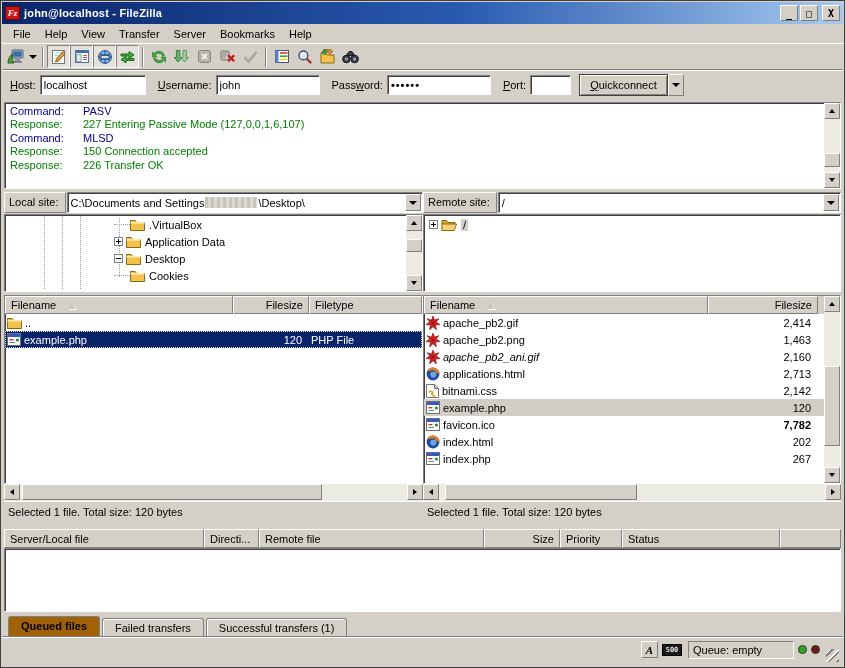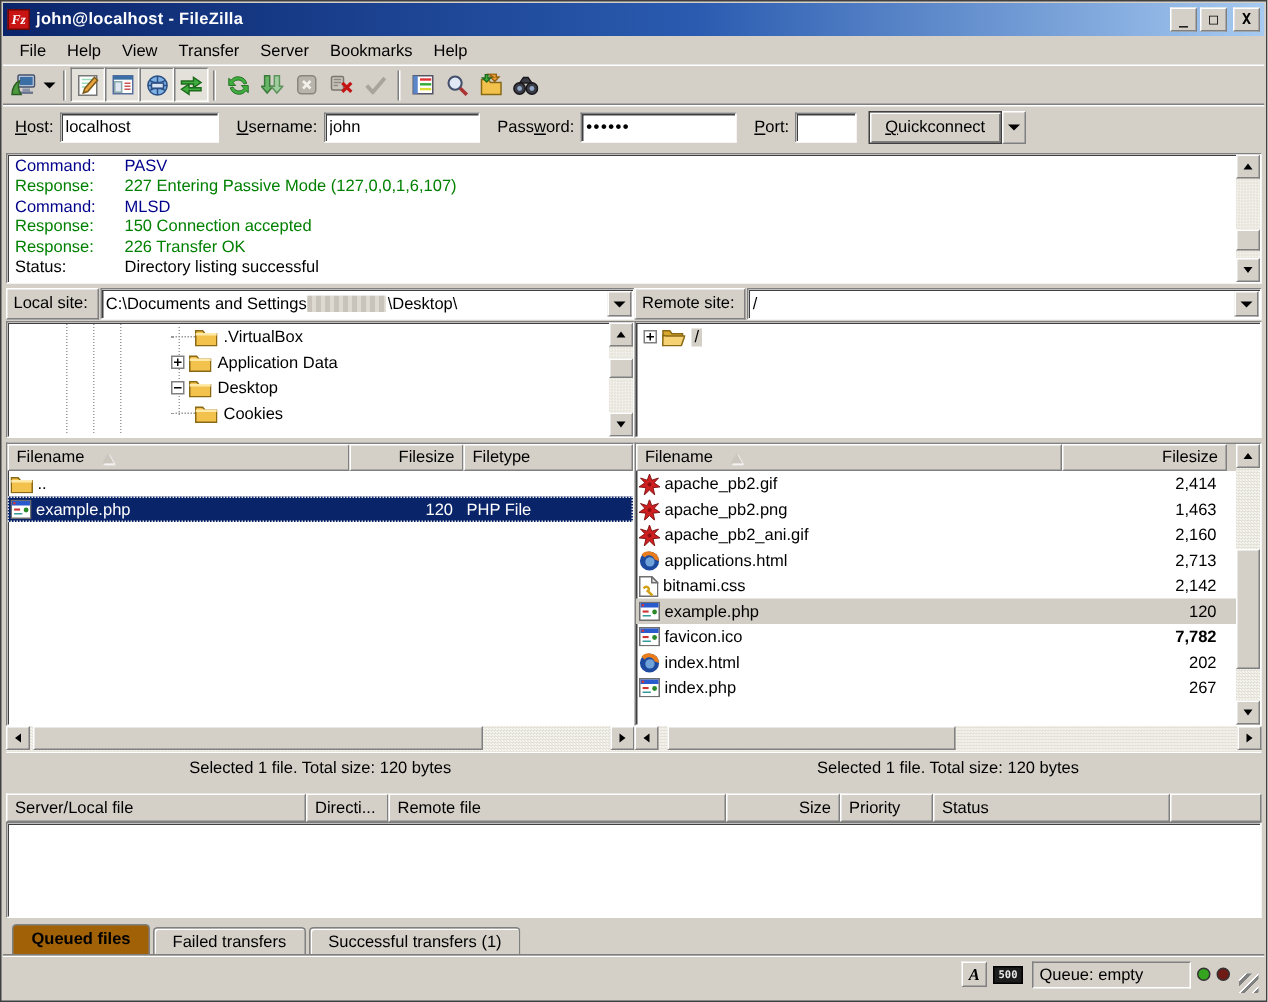--- a/index.html
+++ b/index.html
@@ -50,21 +50,21 @@
   .vscroll { position:absolute; top:0; right:0; bottom:0; width:16px; background:#ece9e2;
              background-image:repeating-conic-gradient(#f6f4ef 0 25%, #e4e1d8 0 50%); background-size:2px 2px; }
   .sb-btn { width:16px; height:16px; background:#d4d0c8; display:flex; align-items:center; justify-content:center; position:absolute; left:0; }
   .sb-up { top:0; } .sb-down { bottom:0; }
   .tri-up { width:0;height:0;border-left:3px solid transparent;border-right:3px solid transparent;border-bottom:4px solid #000; }
   .tri-down { width:0;height:0;border-left:3px solid transparent;border-right:3px solid transparent;border-top:4px solid #000; }
   .tri-left { width:0;height:0;border-top:3px solid transparent;border-bottom:3px solid transparent;border-right:4px solid #000; }
   .tri-right { width:0;height:0;border-top:3px solid transparent;border-bottom:3px solid transparent;border-left:4px solid #000; }
   .sb-thumb { position:absolute; left:0; width:16px; background:#d4d0c8; }
   
-  .main { display:flex; margin:3px 2px 0 2px;text-align:center; }
+  .main { display:flex; margin:3px 2px 0 2px; }
   .pane { display:flex; flex-direction:column; }
   .pane-left { width:419px; }
   .splitter { width:4px; }
   .pane-right { width:418px; }
   .sitebar { height:21px; display:flex; align-items:stretch; margin-bottom:1px; }
   .site-label { background:#d4d0c8; padding:3px 6px 0 4px; white-space:nowrap; }
   .site-combo { flex:1; background:#fff; display:flex; align-items:center; margin-left:1px; }
   .site-path { flex:1; padding:0 3px; display:flex; align-items:center; white-space:pre; overflow:hidden; }
   .redacted { display:inline-block; width:52px; height:11px; margin:0 1px;
               background:repeating-linear-gradient(90deg,#c8c4bc 0 3px,#dedad2 3px 6px),repeating-linear-gradient(0deg,#ccc8c0 0 3px,#d8d4cc 3px 6px); }
@@ -300,21 +300,20 @@
       </div>
   </div>
 
   <div class="log-wrap sunken2">
     <div class="log-body" id="logbody">
         <div class="log-line"><span class="log-type c-command">Command:</span><span class="log-text c-command">PASV</span></div>
         <div class="log-line"><span class="log-type c-response">Response:</span><span class="log-text c-response">227 Entering Passive Mode (127,0,0,1,6,107)</span></div>
         <div class="log-line"><span class="log-type c-command">Command:</span><span class="log-text c-command">MLSD</span></div>
         <div class="log-line"><span class="log-type c-response">Response:</span><span class="log-text c-response">150 Connection accepted</span></div>
         <div class="log-line"><span class="log-type c-response">Response:</span><span class="log-text c-response">226 Transfer OK</span></div>
-        <div class="log-line"><span class="log-type c-status">Status:</span><span class="log-text c-status">Directory listing successful</span></div>
       </div>
     <div class="vscroll">
       <div class="sb-btn raised sb-up">
           <div class="tri-up"></div>
         </div>
       <div class="sb-thumb raised" style="top:50px;height:14px"></div>
       <div class="sb-btn raised sb-down">
           <div class="tri-down"></div>
         </div>
     </div>
@@ -526,21 +525,21 @@
                   <span>apache_pb2.png</span>
                 </div>
                 <div class="lcell right" style="width: 110px;">
                   <span>1,463</span>
                 </div>
                 <div class="lcell" style="flex: 1 1 0%;">
                   <span></span>
                 </div>
               </div>
               <div class="lrow">
-                <div class="lcell" style="width: 284px;">
+                <div class="lcell" style="width: 284px; font-style: italic;">
                   <span class="ticon">
                     <svg width="14" height="14" viewBox="0 0 14 14">
                       <path d="M7 0l1.5 4.1L13 2.7l-2.9 3.2L14 8.6l-4.6.5L10.5 14 7 10.7 3.5 14l1.1-4.9L0 8.6l3.9-2.7L1 2.7l4.5 1.4z" fill="#cd1f1f" stroke="#7c0d0d" stroke-width="0.6"></path>
                       <circle cx="7" cy="7" r="1.3" fill="#8e0f0f"></circle>
                     </svg>
                   </span>
                   <span>apache_pb2_ani.gif</span>
                 </div>
                 <div class="lcell right" style="width: 110px;">
                   <span>2,160</span>

